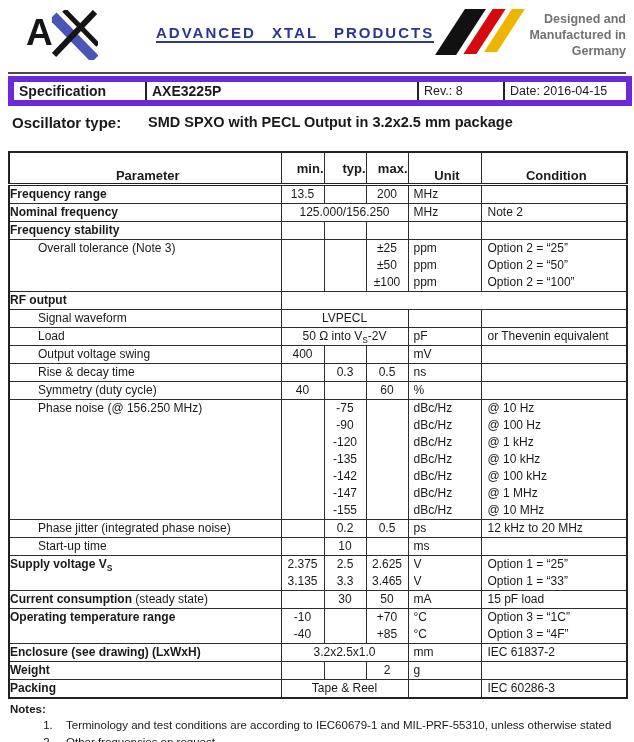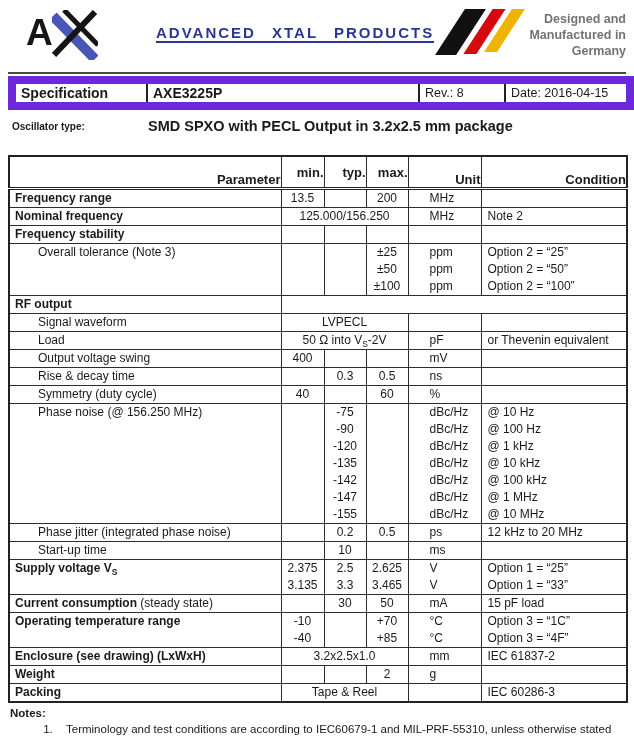--- a/index.html
+++ b/index.html
@@ -31,45 +31,45 @@
   .stripe.red   { left:36px; width:13px; height:45px; background:#d40a10; transform:skewX(-33deg); }
   .stripe.gold  { left:56px; width:13px; height:43px; background:#efb400; transform:skewX(-33deg); }
   .made-in {
     width:100px; text-align:right; color:#737373;
     font-size:12.5px; font-weight:bold; line-height:16px; padding-top:3px;
   }
 
   
   .top-rule { height:1.5px; background:#4a4a4a; margin:2px 0 2.5px 0; }
   table { border-collapse:collapse; table-layout:fixed; width:618px; }
-  .spec-table { border:8px solid #6d28d9; }
+  .spec-table { border:6px solid #6d28d9; }
   .spec-table td { border:2px solid #222; height:22px; vertical-align:middle; padding:1px 5px; }
   .spec-label, .spec-part { font-size:14px; font-weight:bold; }
   .spec-rev, .spec-date { font-size:12.5px; }
 
   .osc-row { display:flex; margin:4px 0 0 0; height:24px; align-items:center; }
-  .osc-label { width:140px; font-size:10px; font-weight:bold; padding-left:4px; }
+  .osc-label { width:140px; font-size:15px; font-weight:bold; padding-left:4px; }
   .osc-value { font-size:14.5px; font-weight:bold; }
 
   
   .main-table { margin-top:17px; border:2px solid #222; }
   .main-table th {
-    font-size:13px; font-weight:bold; text-align:right;
+    font-size:13px; font-weight:bold; text-align:center;
     height:23px; vertical-align:middle; padding:15px 0 0 5px;
     border:1px solid #2d2d2d; border-bottom:3px double #222;
   }
   .main-table th.c { text-align:right; padding:0; }
   .main-table td { border:1px solid #2d2d2d; vertical-align:top; padding:0; font-size:12px; }
   .ln { height:17px; line-height:17px; white-space:nowrap; overflow:hidden; }
-  td.param { padding-left:5px; }
+  td.param { }
   td.param.indent { padding-left:28px; }
   td.param.bold { font-weight:bold; }
   td.param .reg { font-weight:normal; }
   td.num .ln { text-align:center; }
-  td.unit { padding-left:21px; }
+  td.unit { padding-left:5px; }
   td.cond { padding-left:6px;margin-left:16px; }
   sub { font-size:8.5px; }
 
   
   .notes { margin-top:4px; font-size:11.5px; }
   .notes-title { font-weight:bold; padding-left:2px; }
   .notes ol { margin-top:2px; padding-left:48px; }
   .notes li { padding-left:10px; line-height:16px; margin-bottom:1px; }
 </style>
 </head>

